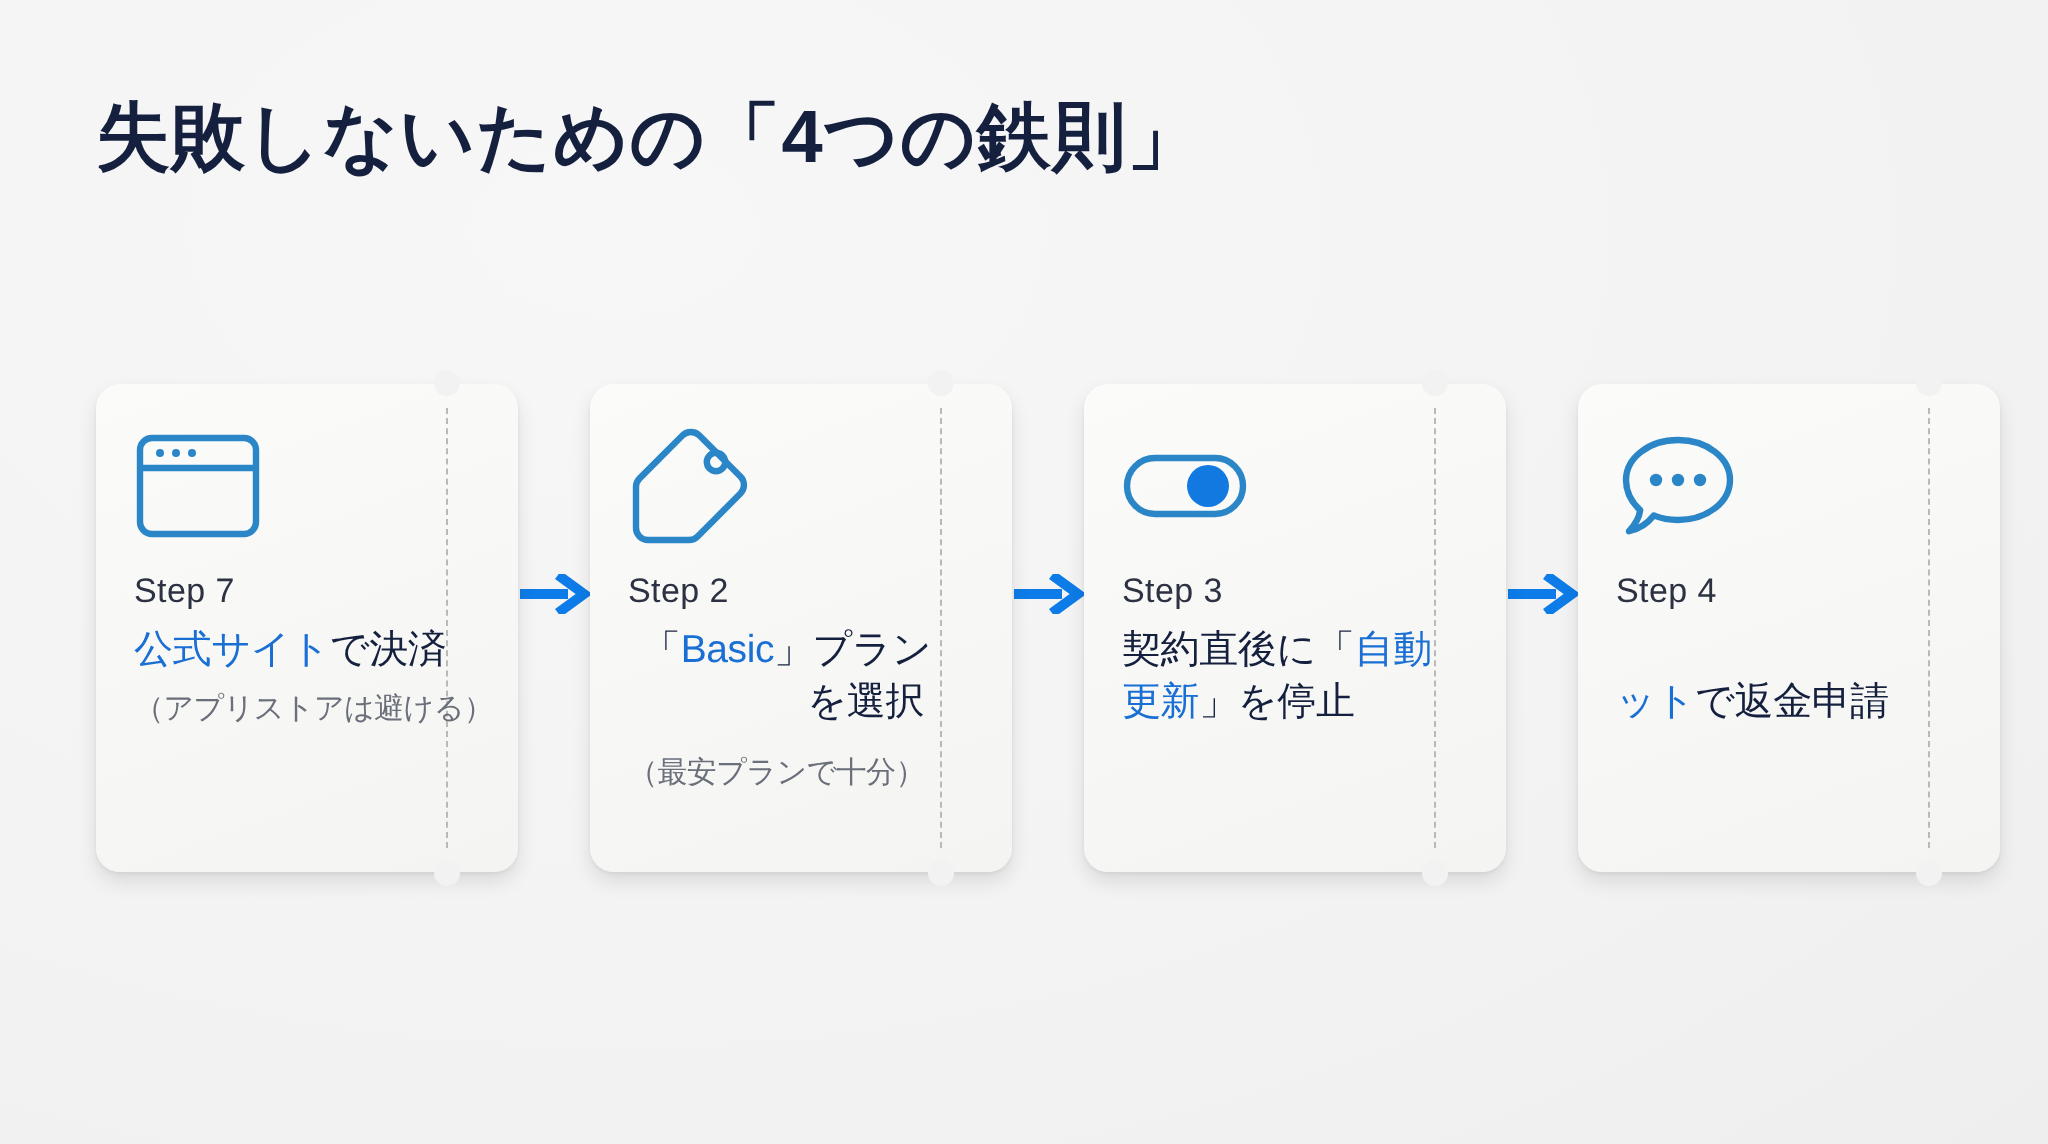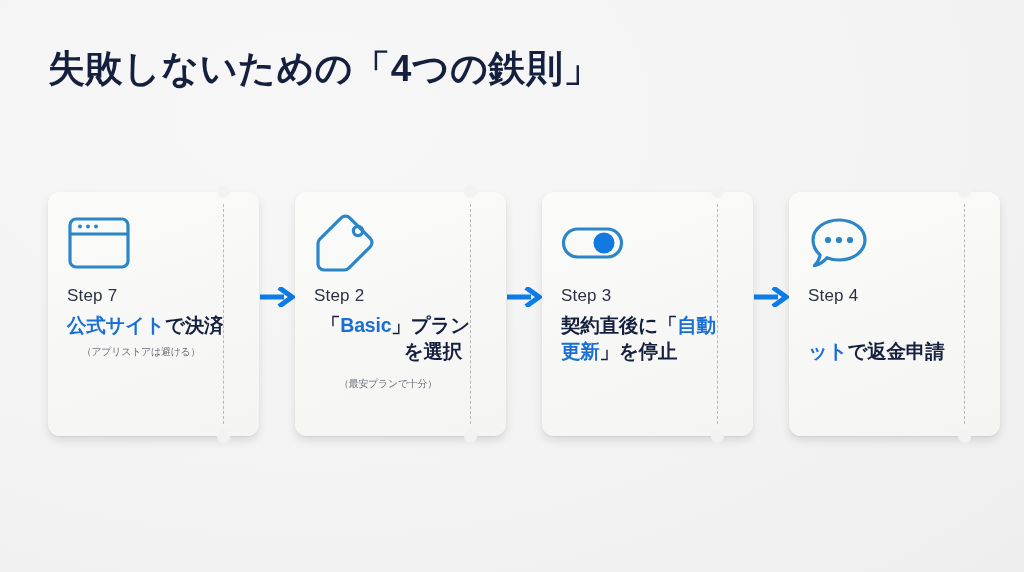--- a/index.html
+++ b/index.html
@@ -100,30 +100,30 @@
     margin-top: 11px;
     font-size: 17px;
     color: #2c3242;
     letter-spacing: 0.2px;
     line-height: 1.1;
     white-space: nowrap;
   }
   .headline {
     margin-top: 7px;
     font-size: 19.5px;
-    font-weight: bold;
+    font-weight: normal;
     color: #15203f;
     line-height: 1.33;
     letter-spacing: -0.2px;
     white-space: nowrap;
   }
   .headline .hl { color: #1a6fd4; }
   .subnote {
     margin-top: 6px;
-    font-size: 10px;
+    font-size: 15px;
     color: #6a6f7a;
     letter-spacing: -0.3px;
     text-align: center;
     white-space: nowrap;
   }
   .card.c2 .headline { margin-left: 7px; text-align: right; }
   .card.c2 .headline .l2 { margin-left: -7px; display: block; }
   .card.c2 .subnote { margin-top: 12px; text-align: center; }
 
   

